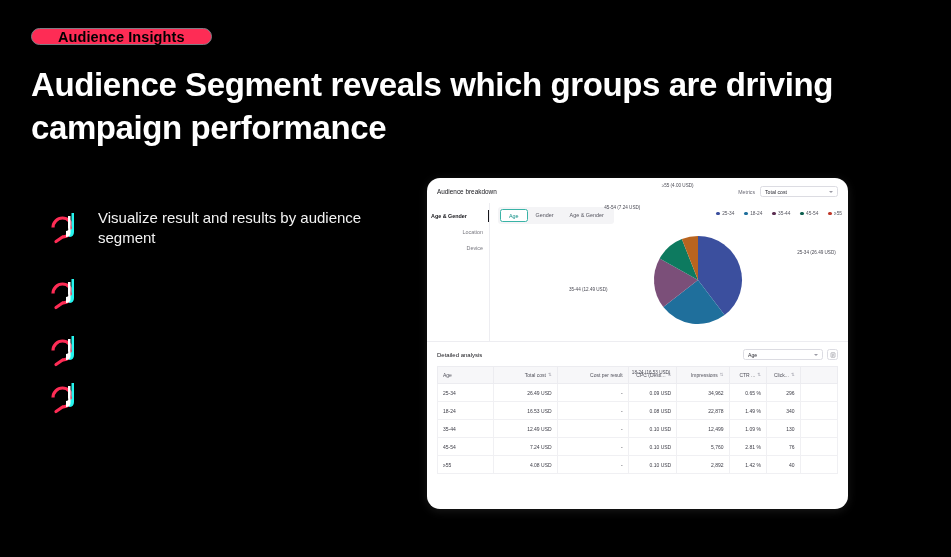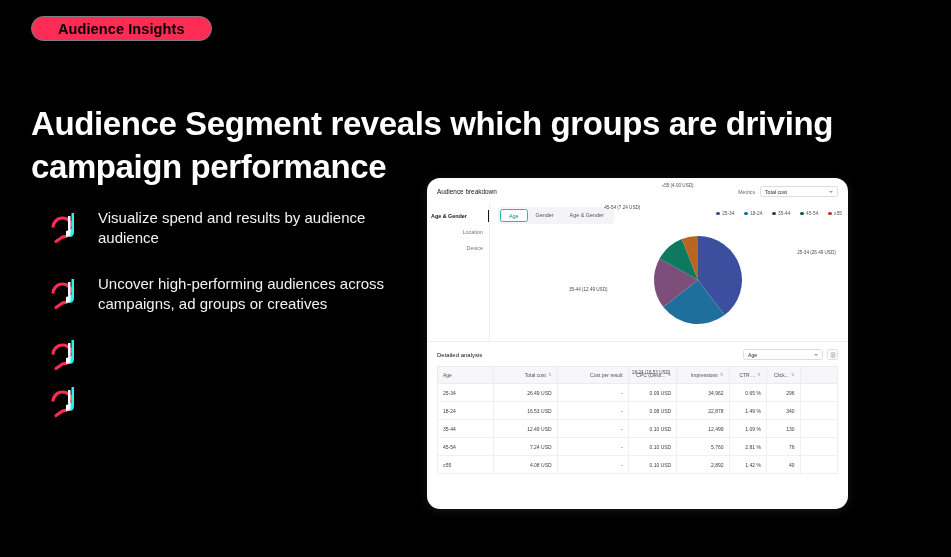--- a/index.html
+++ b/index.html
@@ -6,37 +6,36 @@
   html, body {
     width: 951px; height: 557px;
     background: #000000;
     font-family: "Liberation Sans", sans-serif;
     overflow: hidden;
   }
   .slide { position: relative; width: 951px; height: 557px; background: #000; }
 
   
   .badge {
-    position: absolute; left: 31px; top: 16px;
-    height: 25px; padding: 0 26px;
+    position: absolute; left: 31px; top: 28px;
+    height: 17px; padding: 0 26px;
     background: #FE2C55;
     border: 1.5px solid #7d7d85;
     border-radius: 20px;
     display: flex; align-items: center; justify-content: center;
     color: #000; font-size: 14.5px; font-weight: bold;
     letter-spacing: .1px;
   }
 
   
   .headline {
     position: absolute; left: 31px; top: 64px; width: 880px;
     color: #ffffff;
     font-size: 33px; font-weight: bold; line-height: 1.29;
     letter-spacing: -0.4px;
-    margin-top: 39px;
   }
 
   
   .bullets { position: absolute; left: 48px; top: 206px; width: 360px; }
   .bullet { display: flex; align-items: flex-start; margin-bottom: 18px; }
   .bullet-icon { flex: 0 0 38px; height: 36px; margin-right: 12px; margin-top: 3px; }
   .bullet-text {
     color: #f2f2f2; font-size: 15px; line-height: 1.36;
     padding-top: 2px;
   }
@@ -139,33 +138,32 @@
 
     <div class="bullet b1">
       <span class="bullet-icon">
         <svg viewBox="0 0 38 36" width="38" height="36">
           <path d="M5 18.5a9.5 9.5 0 1 1 9.5 9.5" fill="none" stroke="#FE2C55" stroke-width="3.2"></path>
           <path d="M14.5 28 L8 32.5" stroke="#FE2C55" stroke-width="3.2" fill="none" stroke-linecap="round"></path>
           <path d="M26 4 L26 23 Q26 28 21 28 L21 21 Q25 21 23.5 17 L23.5 4 Z" fill="#25F4EE"></path>
           <path d="M22.5 7 L22.5 24 Q22.5 28 18 28 L18 22 Q21 22 20 19 L20 7 Z" fill="#ffffff"></path>
         </svg>
       </span>
-      <span class="bullet-text">Visualize spend and results by audience audience</span>
+      <span class="bullet-text">Visualize result and results by audience segment</span>
     </div>
 
     <div class="bullet b2">
       <span class="bullet-icon">
         <svg viewBox="0 0 38 36" width="38" height="36">
           <path d="M5 18.5a9.5 9.5 0 1 1 9.5 9.5" fill="none" stroke="#FE2C55" stroke-width="3.2"></path>
           <path d="M14.5 28 L8 32.5" stroke="#FE2C55" stroke-width="3.2" fill="none" stroke-linecap="round"></path>
           <path d="M26 4 L26 23 Q26 28 21 28 L21 21 Q25 21 23.5 17 L23.5 4 Z" fill="#25F4EE"></path>
           <path d="M22.5 7 L22.5 24 Q22.5 28 18 28 L18 22 Q21 22 20 19 L20 7 Z" fill="#ffffff"></path>
         </svg>
       </span>
-      <span class="bullet-text">Uncover high-performing audiences across campaigns, ad groups or creatives</span>
     </div>
 
     <div class="bullet b3">
       <span class="bullet-icon">
         <svg viewBox="0 0 38 36" width="38" height="36">
           <path d="M5 18.5a9.5 9.5 0 1 1 9.5 9.5" fill="none" stroke="#FE2C55" stroke-width="3.2"></path>
           <path d="M14.5 28 L8 32.5" stroke="#FE2C55" stroke-width="3.2" fill="none" stroke-linecap="round"></path>
           <path d="M26 4 L26 23 Q26 28 21 28 L21 21 Q25 21 23.5 17 L23.5 4 Z" fill="#25F4EE"></path>
           <path d="M22.5 7 L22.5 24 Q22.5 28 18 28 L18 22 Q21 22 20 19 L20 7 Z" fill="#ffffff"></path>
         </svg>

